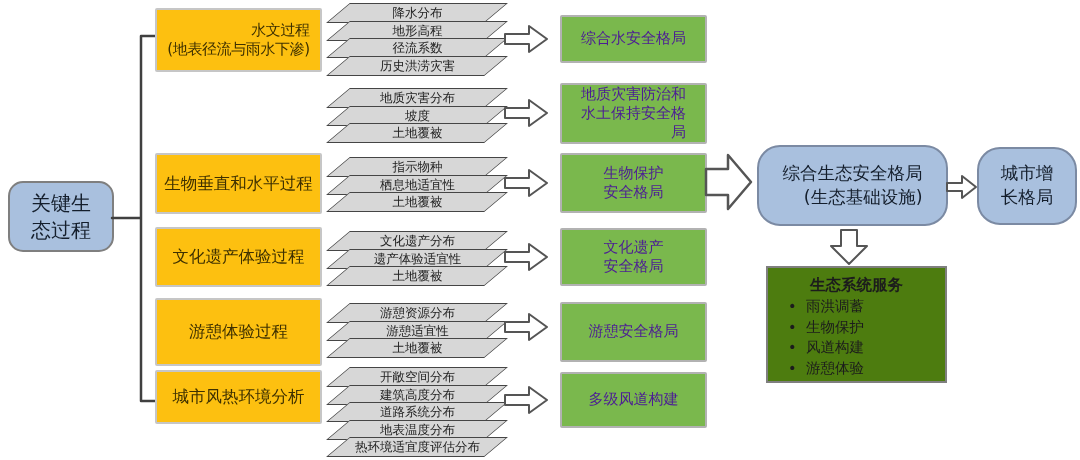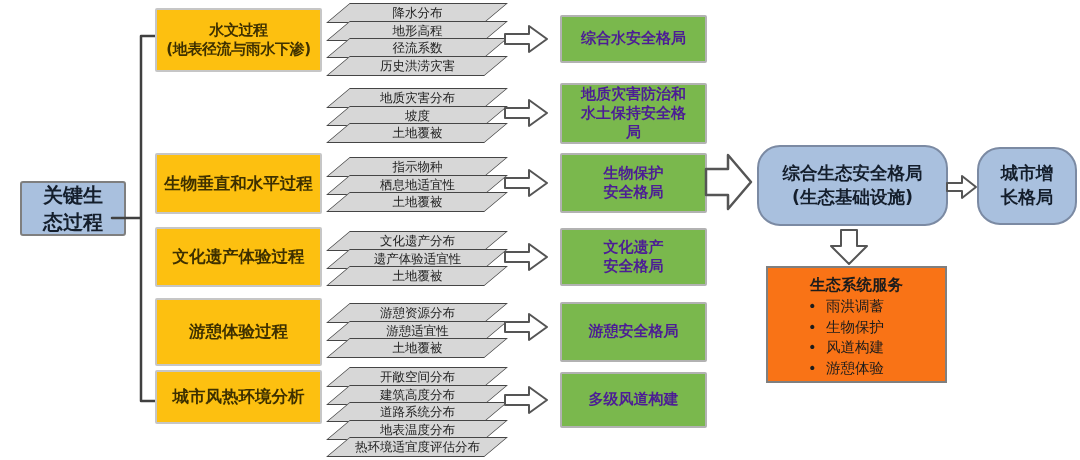--- a/index.html
+++ b/index.html
@@ -1,36 +1,36 @@
 <!DOCTYPE html>
 <html><head>
 <meta charset="utf-8">
 <style>
   html,body{margin:0;padding:0;background:#ffffff;}
   .canvas{position:relative;width:1080px;height:460px;background:#ffffff;overflow:hidden;
           font-family:"DejaVu Sans","Liberation Sans",sans-serif;}
   .box{position:absolute;box-sizing:border-box;display:flex;align-items:center;justify-content:center;
-       text-align:center;font-weight:bold;white-space:pre-line;}
+       text-align:right;font-weight:normal;white-space:pre-line;}
   .proc{left:155px;width:167px;background:#fdc010;border:2px solid #c6c6c6;border-radius:2px;
         color:#3e3000;font-size:16.5px;line-height:1.28;}
   .proc.small{font-size:15px;letter-spacing:-0.4px;}
   .pattern{left:560px;width:147px;background:#7ab84d;border:2px solid #b2b2b2;border-radius:2px;
            color:#4c1d95;font-size:15px;line-height:1.3;}
   .layer{position:absolute;left:338px;width:158px;height:20px;background:#d7d7d7;
          border:1.4px solid #454545;transform:skewX(-50deg);box-sizing:border-box;}
   .layer span{display:block;transform:skewX(50deg);font-size:12.5px;line-height:17px;
               text-align:center;color:#222222;}
   .bluebox{background:#a9c0de;color:#141e2c;}
-  .rootbox{left:20px;top:181px;width:106px;height:55px;border:2.5px solid #7f7f7f;border-radius:3px;
+  .rootbox{left:8px;top:181px;width:106px;height:71px;border:2.5px solid #7f7f7f;border-radius:15px;
            font-size:20px;line-height:1.35;}
   .rounded{border:2.5px solid #7b8aa3;border-radius:23px;font-size:17.5px;line-height:1.35;}
-  .graybox{left:766px;top:266px;width:181px;height:117px;background:#f97316;border:2px solid #7f7f7f;
+  .graybox{left:766px;top:266px;width:181px;height:117px;background:#4d7c0f;border:2px solid #7f7f7f;
            position:absolute;box-sizing:border-box;color:#1c1c1c;}
   .graybox .gtitle{font-weight:bold;font-size:15.5px;text-align:center;margin-top:7px;}
-  .graybox .gitem{font-size:14.5px;line-height:1.42;padding-left:40px;}
+  .graybox .gitem{font-size:14.5px;line-height:1.42;padding-left:20px;}
   .graybox .gitem .blt{display:inline-block;width:18px;}
   svg.conn{position:absolute;overflow:visible;}
 </style>
 </head>
 <body>
 
 <div class="canvas">
 
   <div class="box bluebox rootbox">关键生
 态过程</div>

